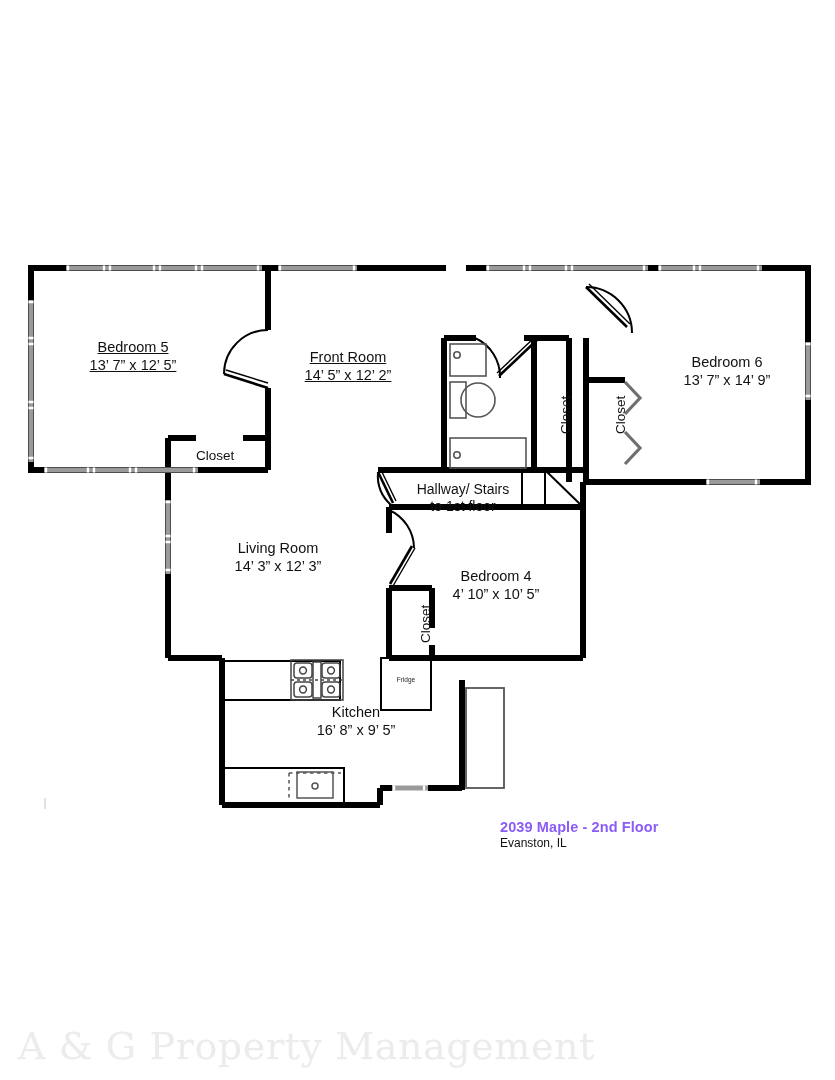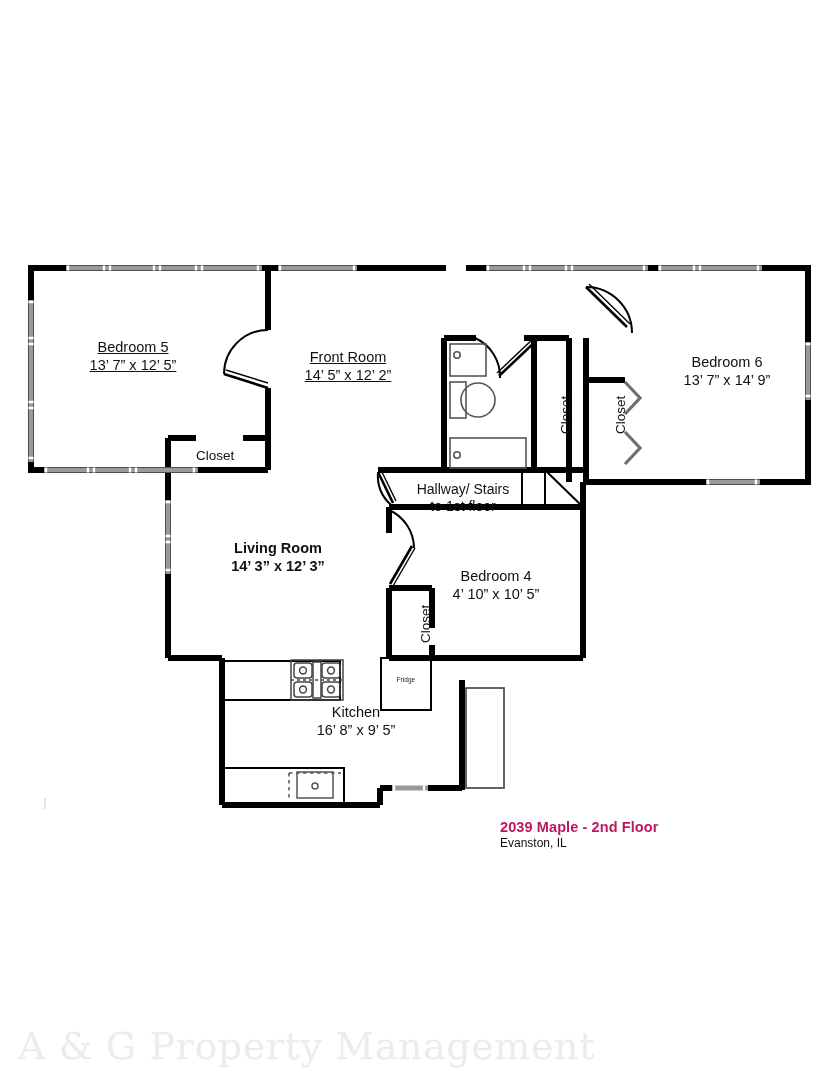--- a/index.html
+++ b/index.html
@@ -17,21 +17,21 @@
   .closet-label.vert{transform:rotate(-90deg);transform-origin:left top;}
 
   .hall-label{position:absolute;text-align:center;font-size:14px;line-height:1.2;
               color:#111;white-space:nowrap;}
 
   .fridge-label{position:absolute;font-size:6.5px;color:#222;
                 text-align:center;white-space:nowrap;}
 
   #title-block{position:absolute;left:500px;top:818px;}
   #title-block .t-main{font-size:14.5px;font-weight:bold;letter-spacing:.1px;
-                       color:#be185d;white-space:nowrap;line-height:1.25;}
+                       color:#8b5cf6;white-space:nowrap;line-height:1.25;}
   #title-block .t-sub{font-size:12px;color:#111;white-space:nowrap;line-height:1.3;}
 
   #watermark{position:absolute;left:18px;top:1024px;width:800px;
              font-family:"DejaVu Serif","Liberation Serif",serif;
              font-size:38px;font-weight:400;color:#ececec;
              letter-spacing:.6px;white-space:nowrap;
              text-shadow:0 1px 0 #fbfbfb;}
   #speck{position:absolute;left:44px;top:798px;width:2px;height:11px;
          background:#e2e2e2;}
 </style>
@@ -206,21 +206,21 @@
   <span class="rl-dims">13’ 7” x 12’ 5”</span>
 </div>
 <div class="room-label" style="left:268px;top:349px;width:160px;text-decoration:underline;">
   <span class="rl-name">Front Room</span>
   <span class="rl-dims">14’ 5” x 12’ 2”</span>
 </div>
 <div class="room-label" style="left:647px;top:354px;width:160px;">
   <span class="rl-name">Bedroom 6</span>
   <span class="rl-dims">13’ 7” x 14’ 9”</span>
 </div>
-<div class="room-label" style="left:198px;top:540px;width:160px;font-weight:bold;">
+<div class="room-label" style="left:198px;top:540px;width:160px;">
   <span class="rl-name">Living Room</span>
   <span class="rl-dims">14’ 3” x 12’ 3”</span>
 </div>
 <div class="room-label" style="left:416px;top:568px;width:160px;">
   <span class="rl-name">Bedroom 4</span>
   <span class="rl-dims">4’ 10” x 10’ 5”</span>
 </div>
 <div class="room-label" style="left:276px;top:704px;width:160px;">
   <span class="rl-name">Kitchen</span>
   <span class="rl-dims">16’ 8” x 9’ 5”</span>

